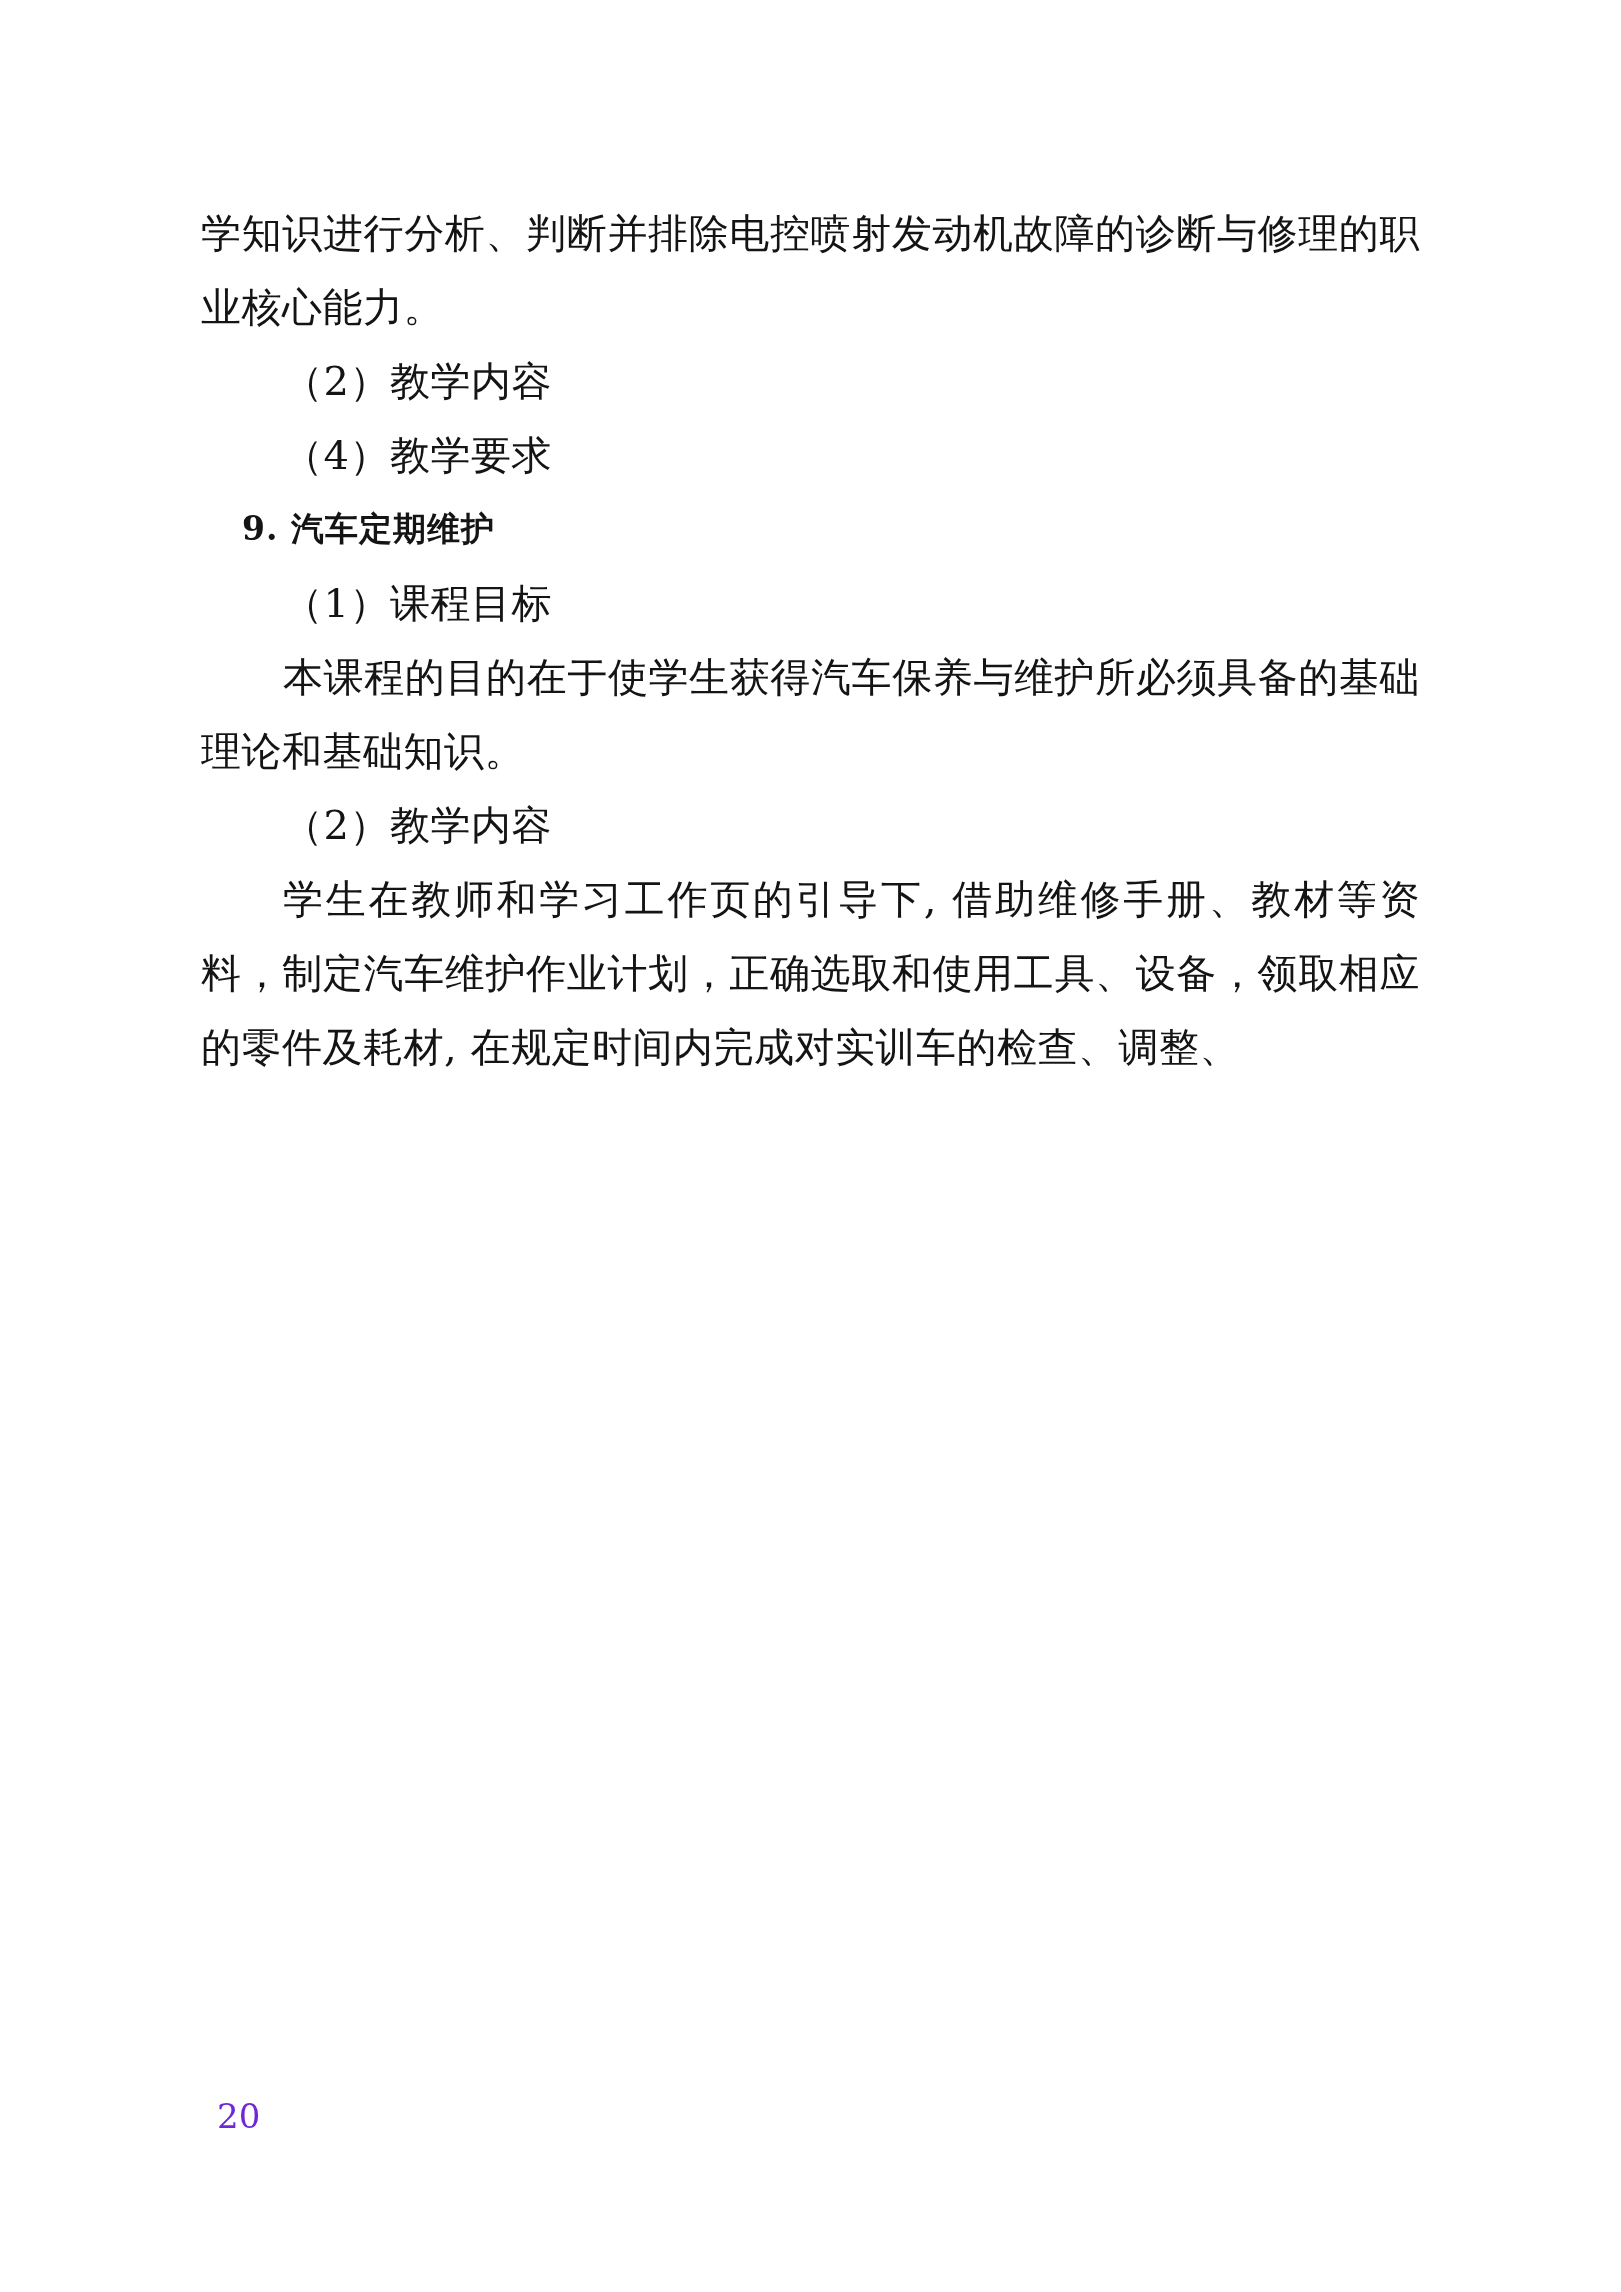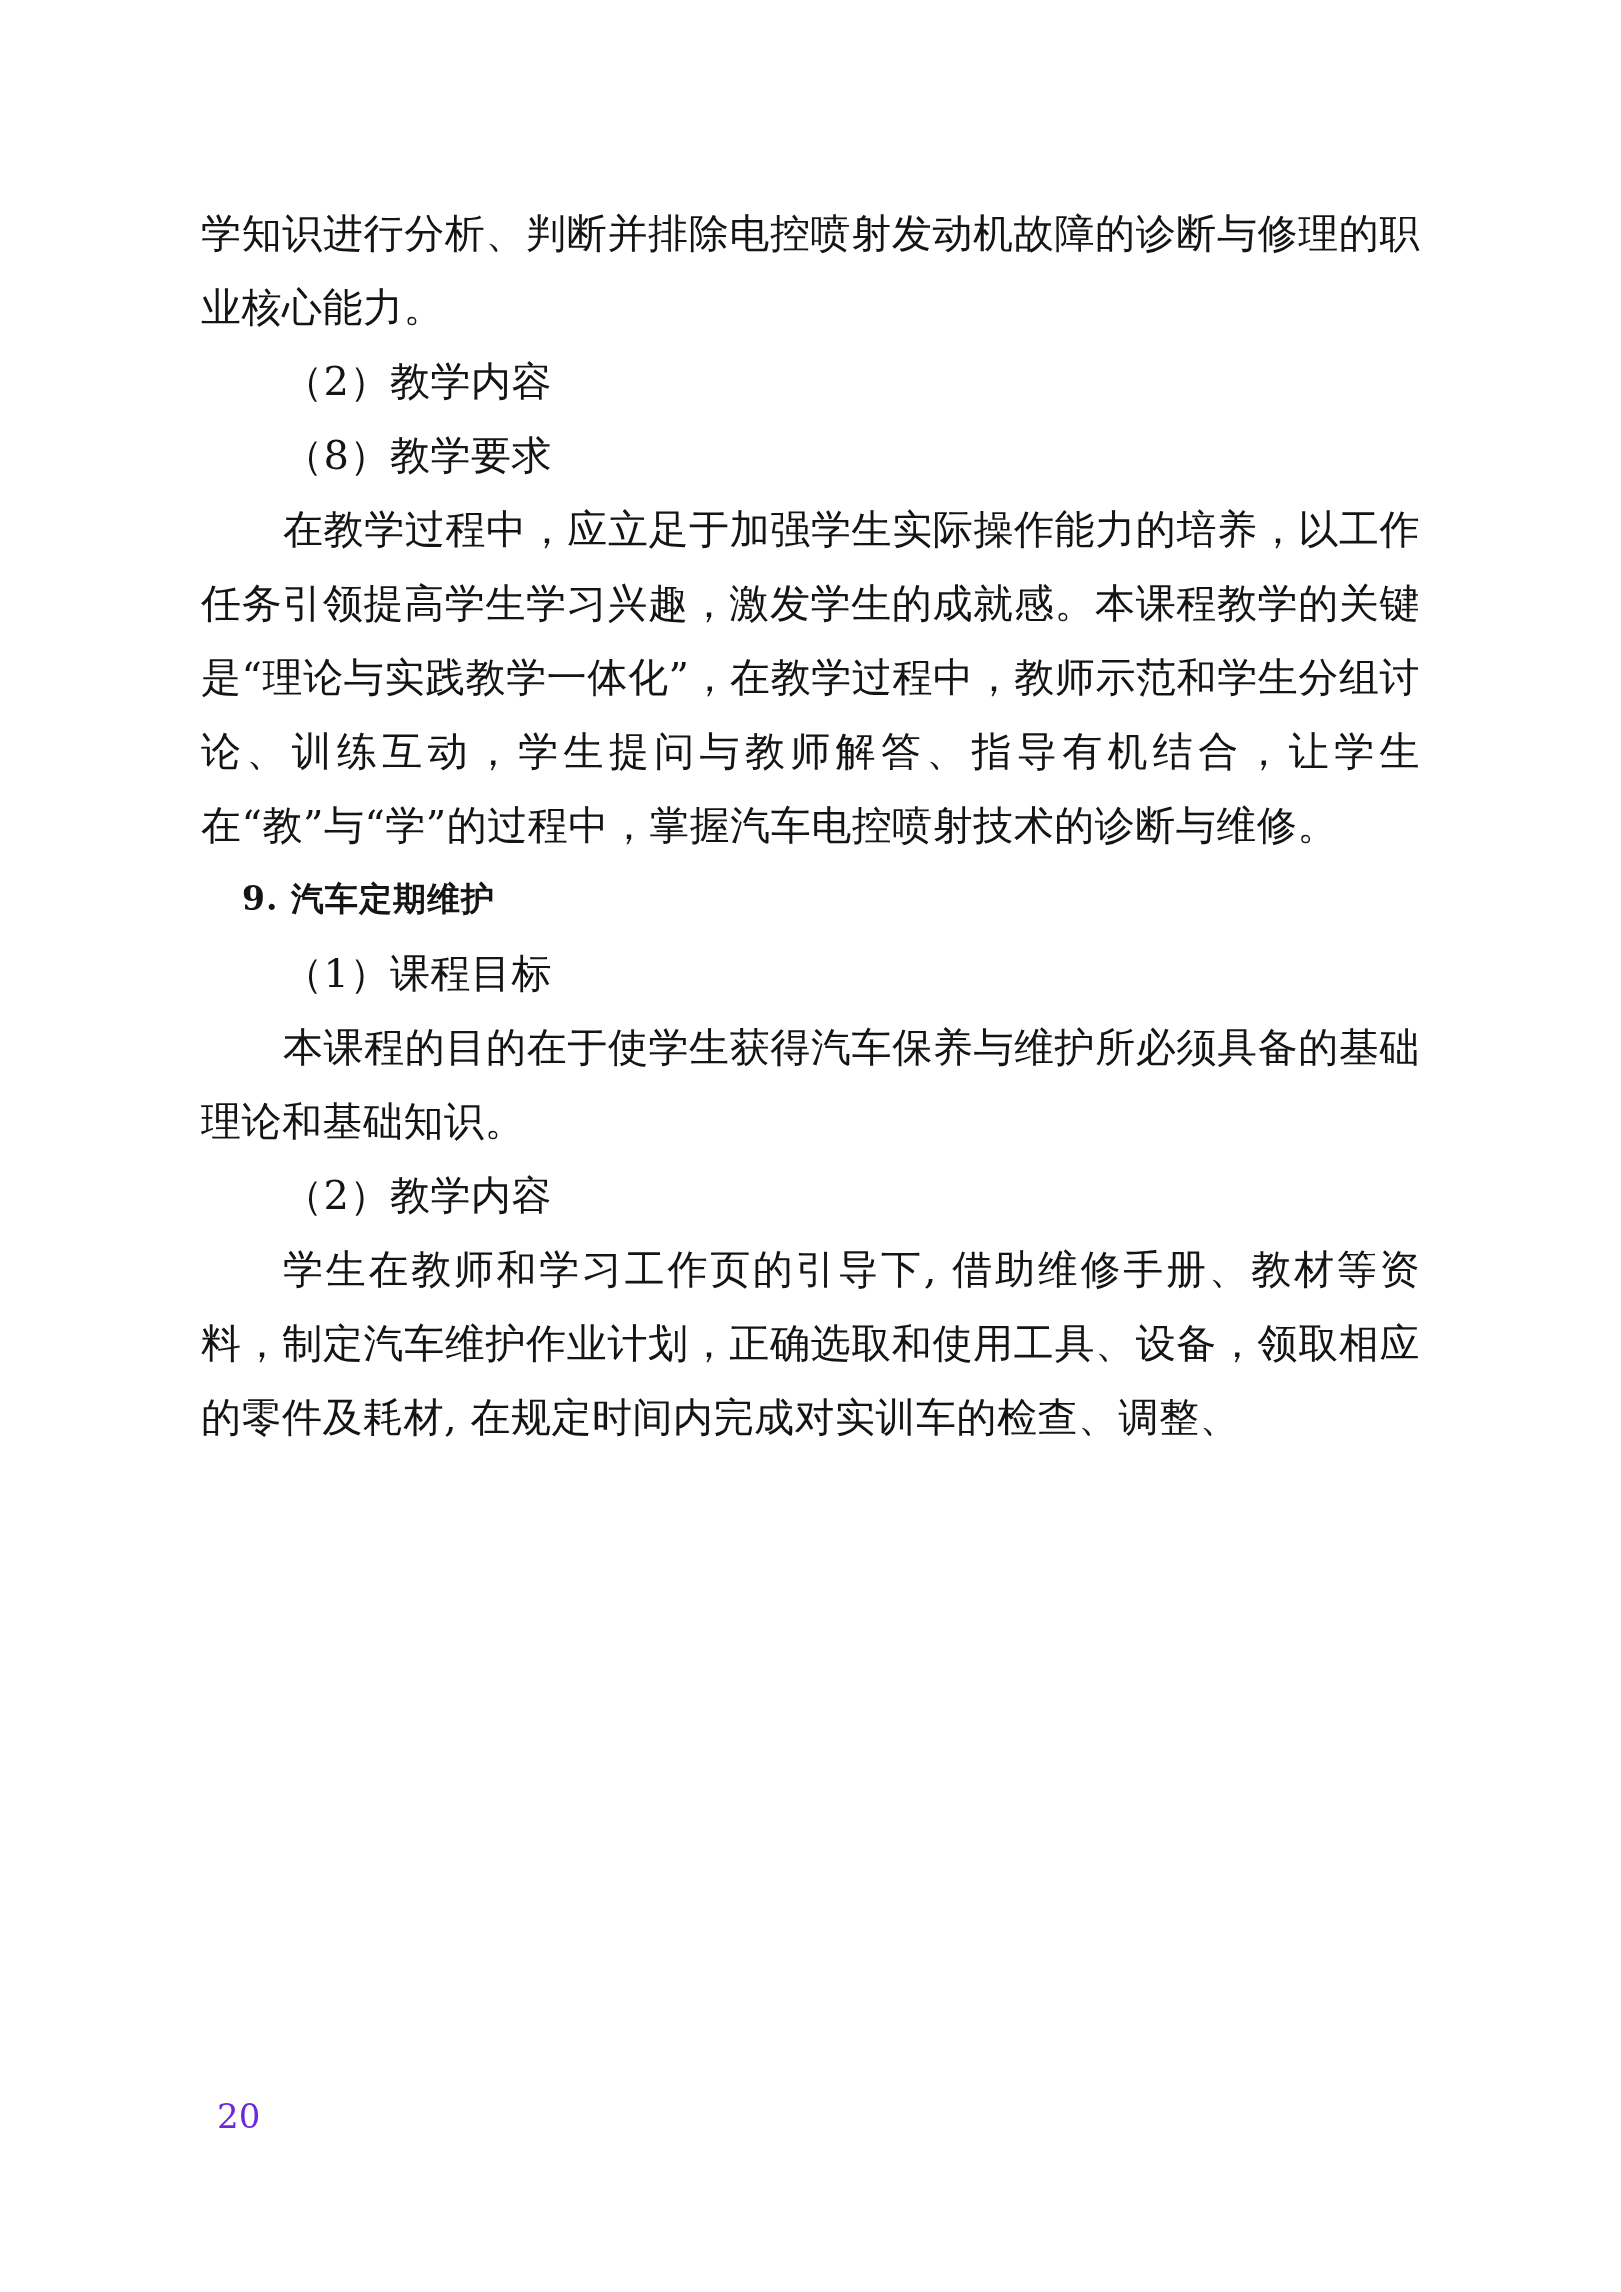--- a/index.html
+++ b/index.html
@@ -58,22 +58,21 @@
     margin-left: 16px;
   }
 </style>
 </head>
 <body>
 
 <div class="page">
   <div class="body-text">
     <p class="para">学知识进行分析、判断并排除电控喷射发动机故障的诊断与修理的职业核心能力。</p>
     <p class="para-indent">（2）教学内容</p>
-    <p class="para-indent">（8）教学要求</p>
-    <p class="para-indent">在教学过程中，应立足于加强学生实际操作能力的培养，以工作任务引领提高学生学习兴趣，激发学生的成就感。本课程教学的关键是“理论与实践教学一体化”，在教学过程中，教师示范和学生分组讨论、训练互动，学生提问与教师解答、指导有机结合，让学生在“教”与“学”的过程中，掌握汽车电控喷射技术的诊断与维修。</p>
+    <p class="para-indent">（4）教学要求</p>
     <p class="heading">9. 汽车定期维护</p>
     <p class="para-indent">（1）课程目标</p>
     <p class="para-indent">本课程的目的在于使学生获得汽车保养与维护所必须具备的基础理论和基础知识。</p>
     <p class="para-indent">（2）教学内容</p>
     <p class="para-indent">学生在教师和学习工作页的引导下, 借助维修手册、教材等资料，制定汽车维护作业计划，正确选取和使用工具、设备，领取相应的零件及耗材, 在规定时间内完成对实训车的检查、调整、</p>
   </div>
   <div class="page-number">20</div>
 </div>
 
 

